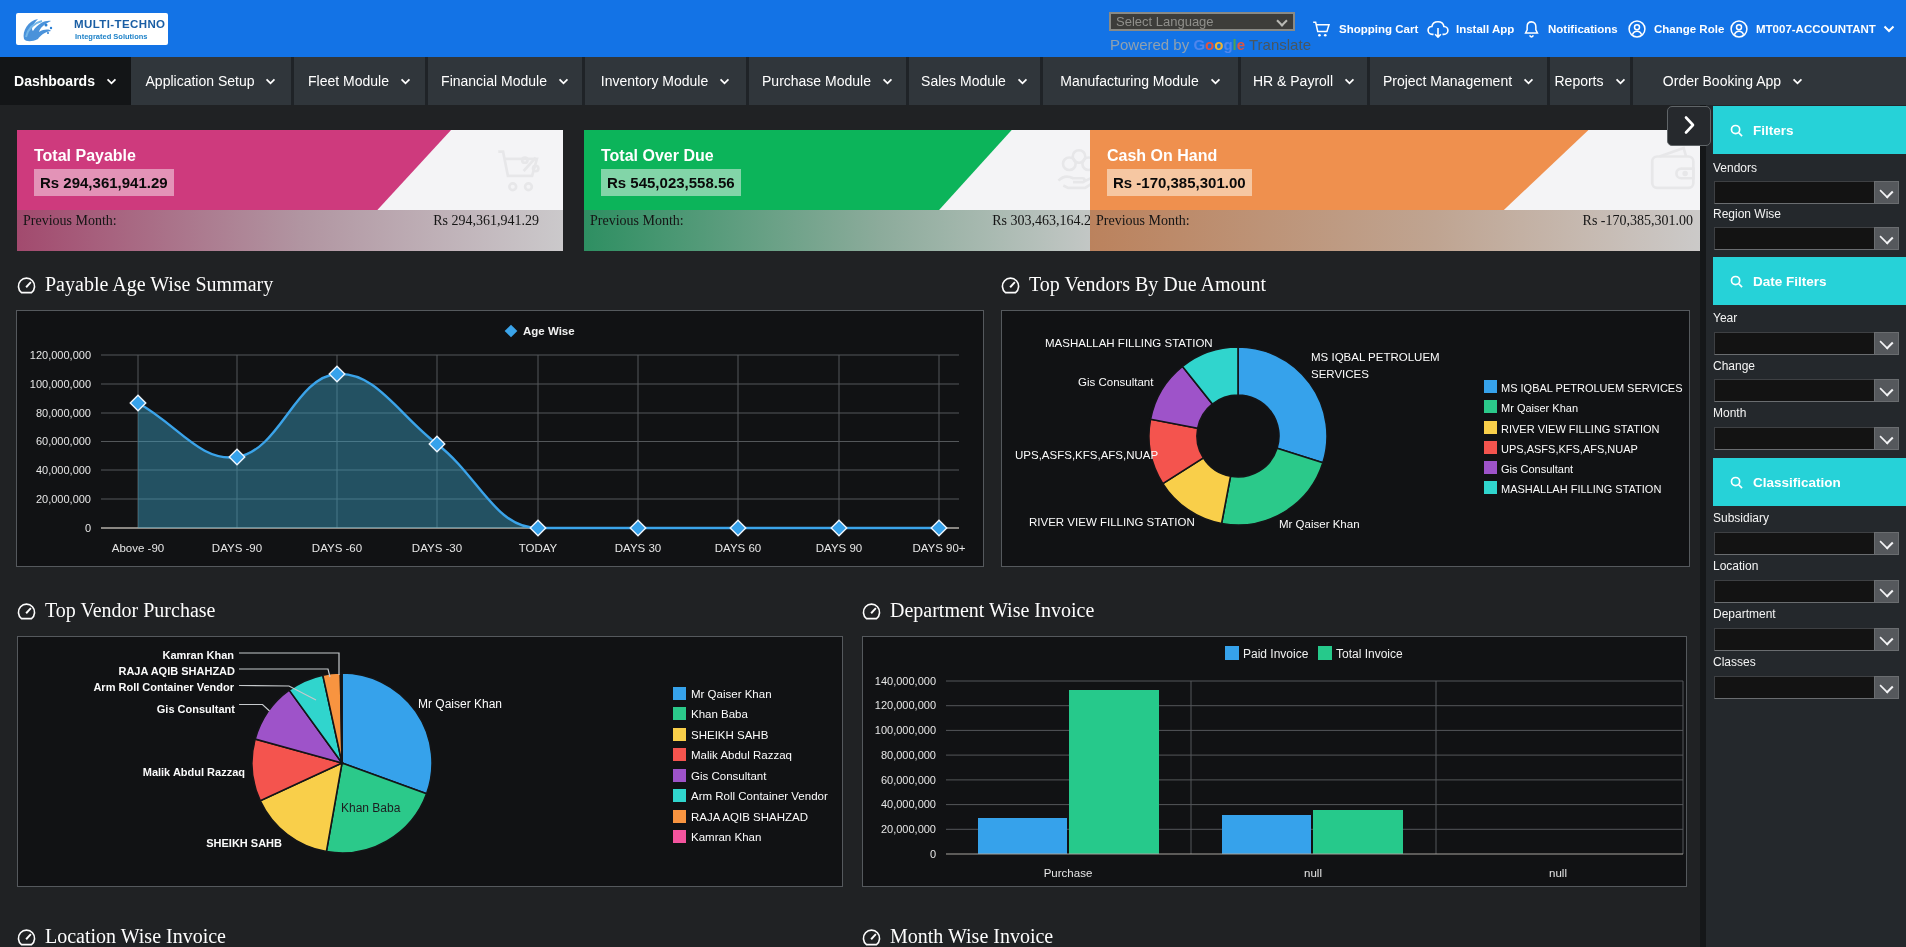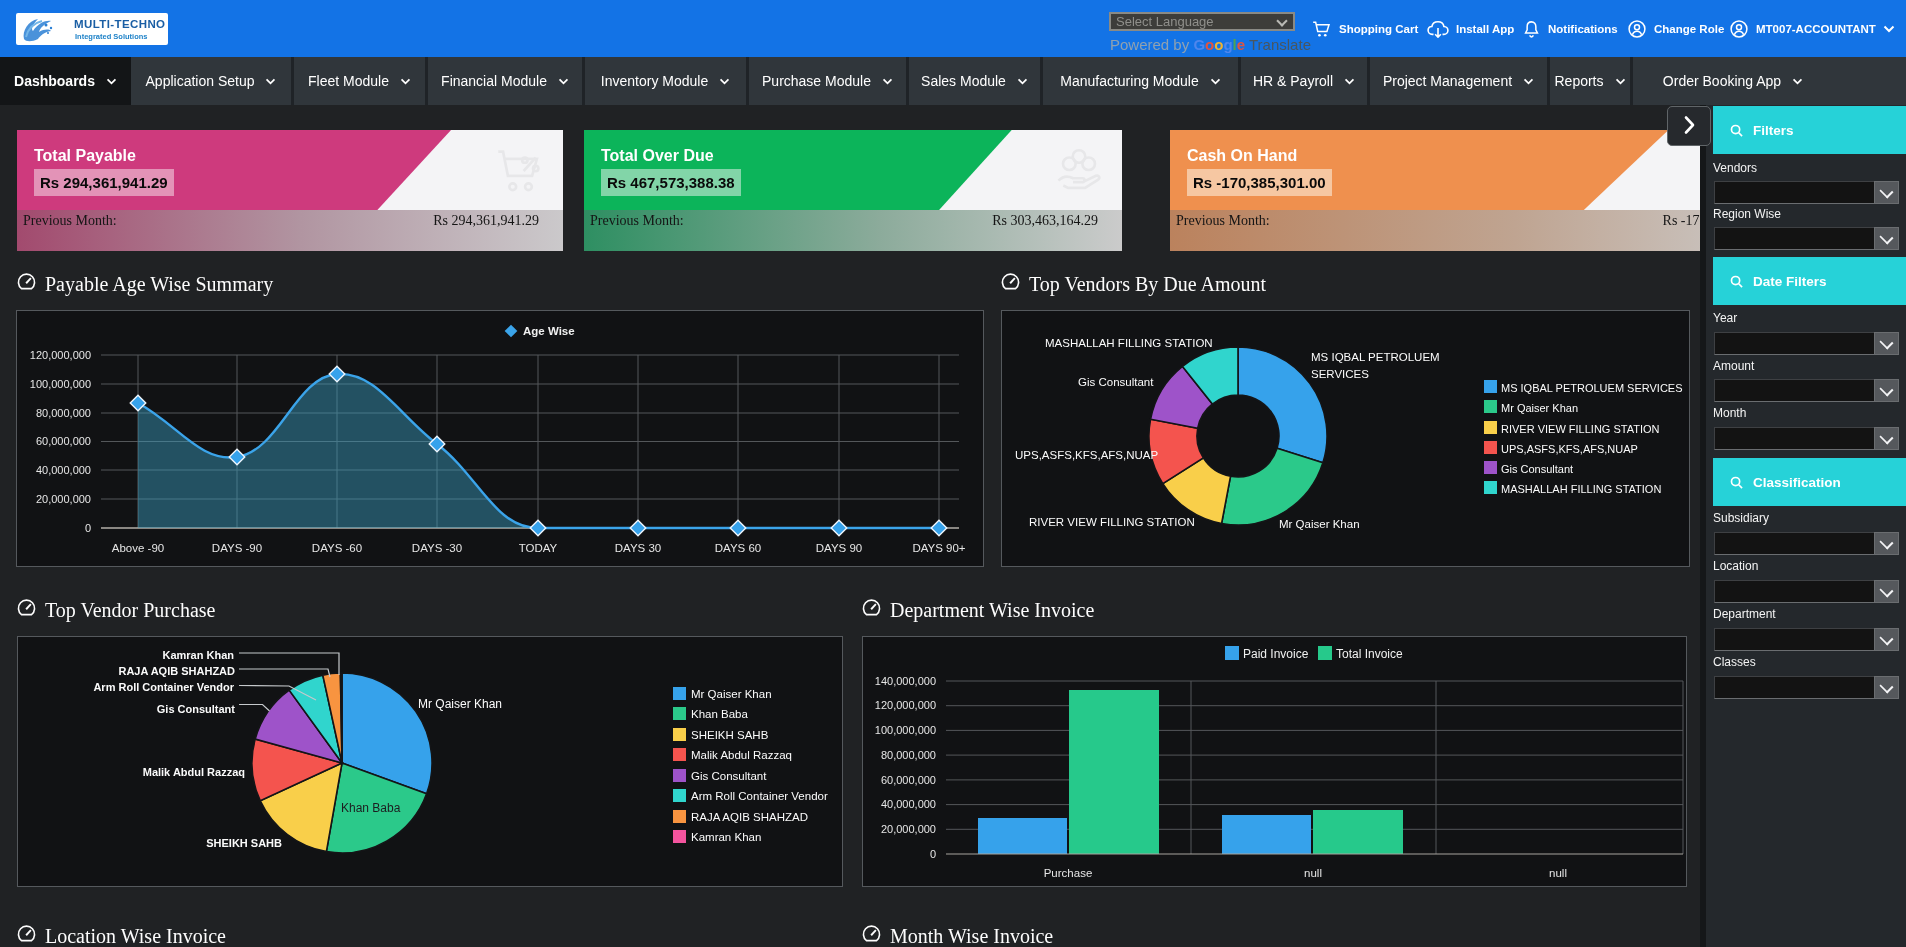--- a/index.html
+++ b/index.html
@@ -23,21 +23,21 @@
 
 .card { position:absolute; top:130px; height:121px; }
 .card .top { position:absolute; left:0; top:0; right:0; height:80px; overflow:hidden; }
 .card .wht { position:absolute; inset:0; background:#f4f4f6; clip-path:polygon(79.5% 0, 100% 0, 100% 100%, 66% 100%); }
 .card .ttl { position:absolute; left:17px; top:17px; font-size:16px; font-weight:bold; color:#fff; }
 .card .chip { position:absolute; left:17px; top:39px; height:27px; line-height:27px; padding:0 6px; font-size:15px; font-weight:bold; color:#0a0a0a; }
 .card .bot { position:absolute; left:0; top:80px; right:0; height:41px; font-family:"Liberation Serif", serif; font-size:14px; color:#151515; padding:3px 24px 0 6px; }
 .card .bot .rv { float:right; }
 .card .wm { position:absolute; top:12px; }
 
-.sec { position:absolute; display:flex; align-items:flex-start; gap:9px; color:#fdfdfd; font-family:"Liberation Serif", serif; font-size:20px; }
+.sec { position:absolute; display:flex; align-items:flex-end; gap:9px; color:#fdfdfd; font-family:"Liberation Serif", serif; font-size:20px; }
 .sec svg { display:block; }
 
 .panel { position:absolute; background:#111214; border:1px solid #55595d; }
 
 #sidebar { position:absolute; left:1706px; top:105px; width:200px; height:842px; background:#24282c; }
 #sbstrip { position:absolute; left:1700px; top:105px; width:6px; height:842px; background:#151719; }
 #toggle { position:absolute; left:1667px; top:106px; width:44px; height:40px; background:#26292d; border:1px solid #606568; border-radius:5px; color:#fff; font-size:24px; font-weight:bold; display:flex; align-items:center; justify-content:center; padding-bottom:3px; }
 .sb-h { position:absolute; left:1713px; width:193px; height:48px; background:#26d2d8; color:#fff; font-weight:bold; font-size:13.5px; display:flex; align-items:center; padding-left:17px; gap:10px; }
 .sb-l { position:absolute; left:1713px; font-size:12px; color:#f4f4f4; }
 .sb-s { position:absolute; left:1714px; width:185px; height:23px; background:#131313; border:1px solid #3e4043; border-bottom-color:#6a6d70; }
@@ -163,25 +163,25 @@
 <div class="card" style="left:584px;width:538px">
   <div class="top" style="background:#0cb45a">
     <div class="wht"></div>
     <svg class="wm" width="58" height="58" viewBox="0 0 24 24" fill="none" stroke="#e7e7e9" stroke-width="1.1" style="right:14px">
       <circle cx="12" cy="6" r="2.6"></circle>
         <circle cx="8" cy="9" r="2.6"></circle>
         <circle cx="16" cy="9" r="2.6"></circle>
       <path d="M3.5 16 c2 -2 4 -2 6 -1 h4 c1 0 1 1.6 0 1.6 h-4 M13.5 16.6 l5.5 -2.6 c1.2 -.5 2 .9 .8 1.7 l-5.3 3.3 h-7 l-2 -1"></path>
     </svg>
     <div class="ttl">Total Over Due</div>
-    <div class="chip" style="background:#82d5a8">Rs 467,573,388.38</div>
+    <div class="chip" style="background:#82d5a8">Rs 545,023,558.56</div>
   </div>
   <div class="bot" style="background:linear-gradient(90deg,#2e8f62,#8cab9b 55%,#cbcbcb)">Previous Month:<span class="rv">Rs 303,463,164.29</span></div>
 </div>
-<div class="card" style="left:1170px;width:627px">
+<div class="card" style="left:1090px;width:627px">
   <div class="top" style="background:#ef904e">
     <div class="wht"></div>
     <svg class="wm" width="58" height="58" viewBox="0 0 24 24" fill="none" stroke="#e7e7e9" stroke-width="1.1" style="right:14px">
       <rect x="3" y="6" width="17" height="13" rx="2"></rect>
         <path d="M6 6 L16 2.5 L17 6"></path>
         <path d="M15 11 h5 v4 h-5 a2 2 0 0 1 0 -4 Z"></path>
         <circle cx="16.6" cy="13" r=".6" fill="#e7e7e9"></circle>
     </svg>
     <div class="ttl">Cash On Hand</div>
     <div class="chip" style="background:#f6c7a2">Rs -170,385,301.00</div>
@@ -410,21 +410,21 @@
     <span class="btn"></span>
   </div>
 <div class="sb-h" style="top:257px"><svg width="13" height="13" viewBox="0 0 14 14" fill="none" stroke="#fff" stroke-width="1.8">
       <circle cx="6" cy="6" r="4.4"></circle>
       <path d="M9.4 9.4 L13 13"></path>
     </svg>Date Filters</div>
 <div class="sb-l" style="top:311px">Year</div>
 <div class="sb-s" style="top:332px">
     <span class="btn"></span>
   </div>
-<div class="sb-l" style="top:359px">Amount</div>
+<div class="sb-l" style="top:359px">Change</div>
 <div class="sb-s" style="top:379px">
     <span class="btn"></span>
   </div>
 <div class="sb-l" style="top:406px">Month</div>
 <div class="sb-s" style="top:427px">
     <span class="btn"></span>
   </div>
 <div class="sb-h" style="top:458px"><svg width="13" height="13" viewBox="0 0 14 14" fill="none" stroke="#fff" stroke-width="1.8">
       <circle cx="6" cy="6" r="4.4"></circle>
       <path d="M9.4 9.4 L13 13"></path>

